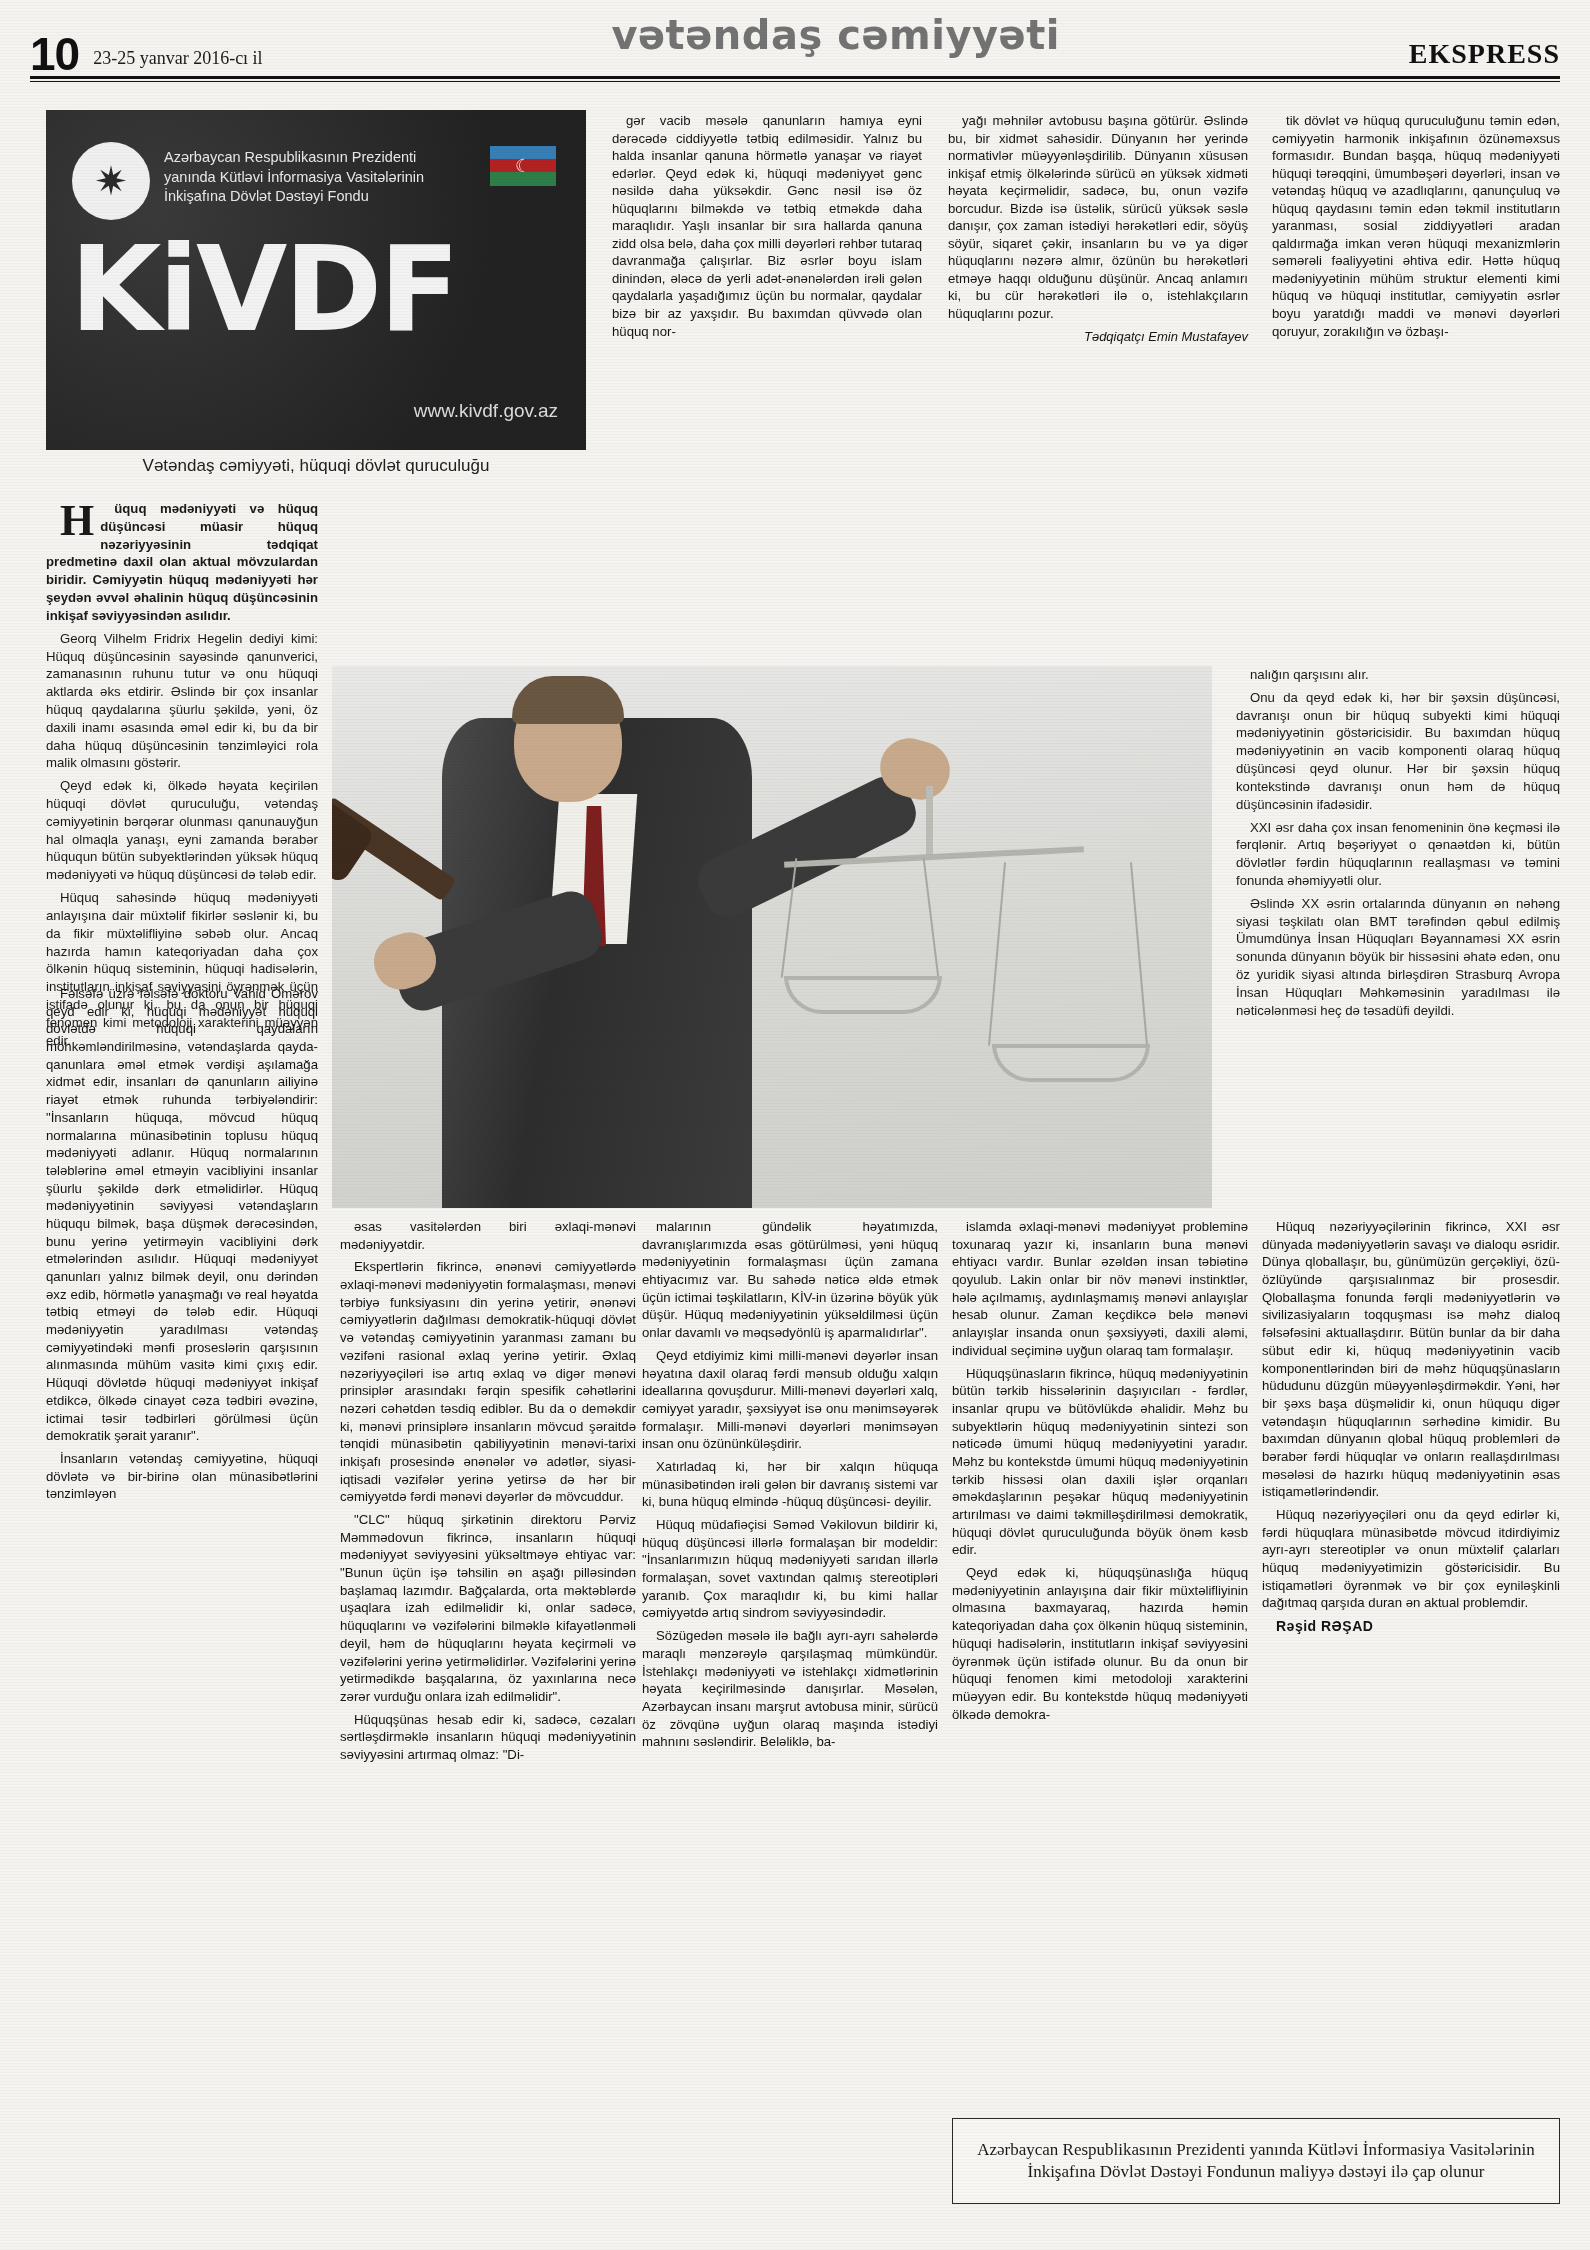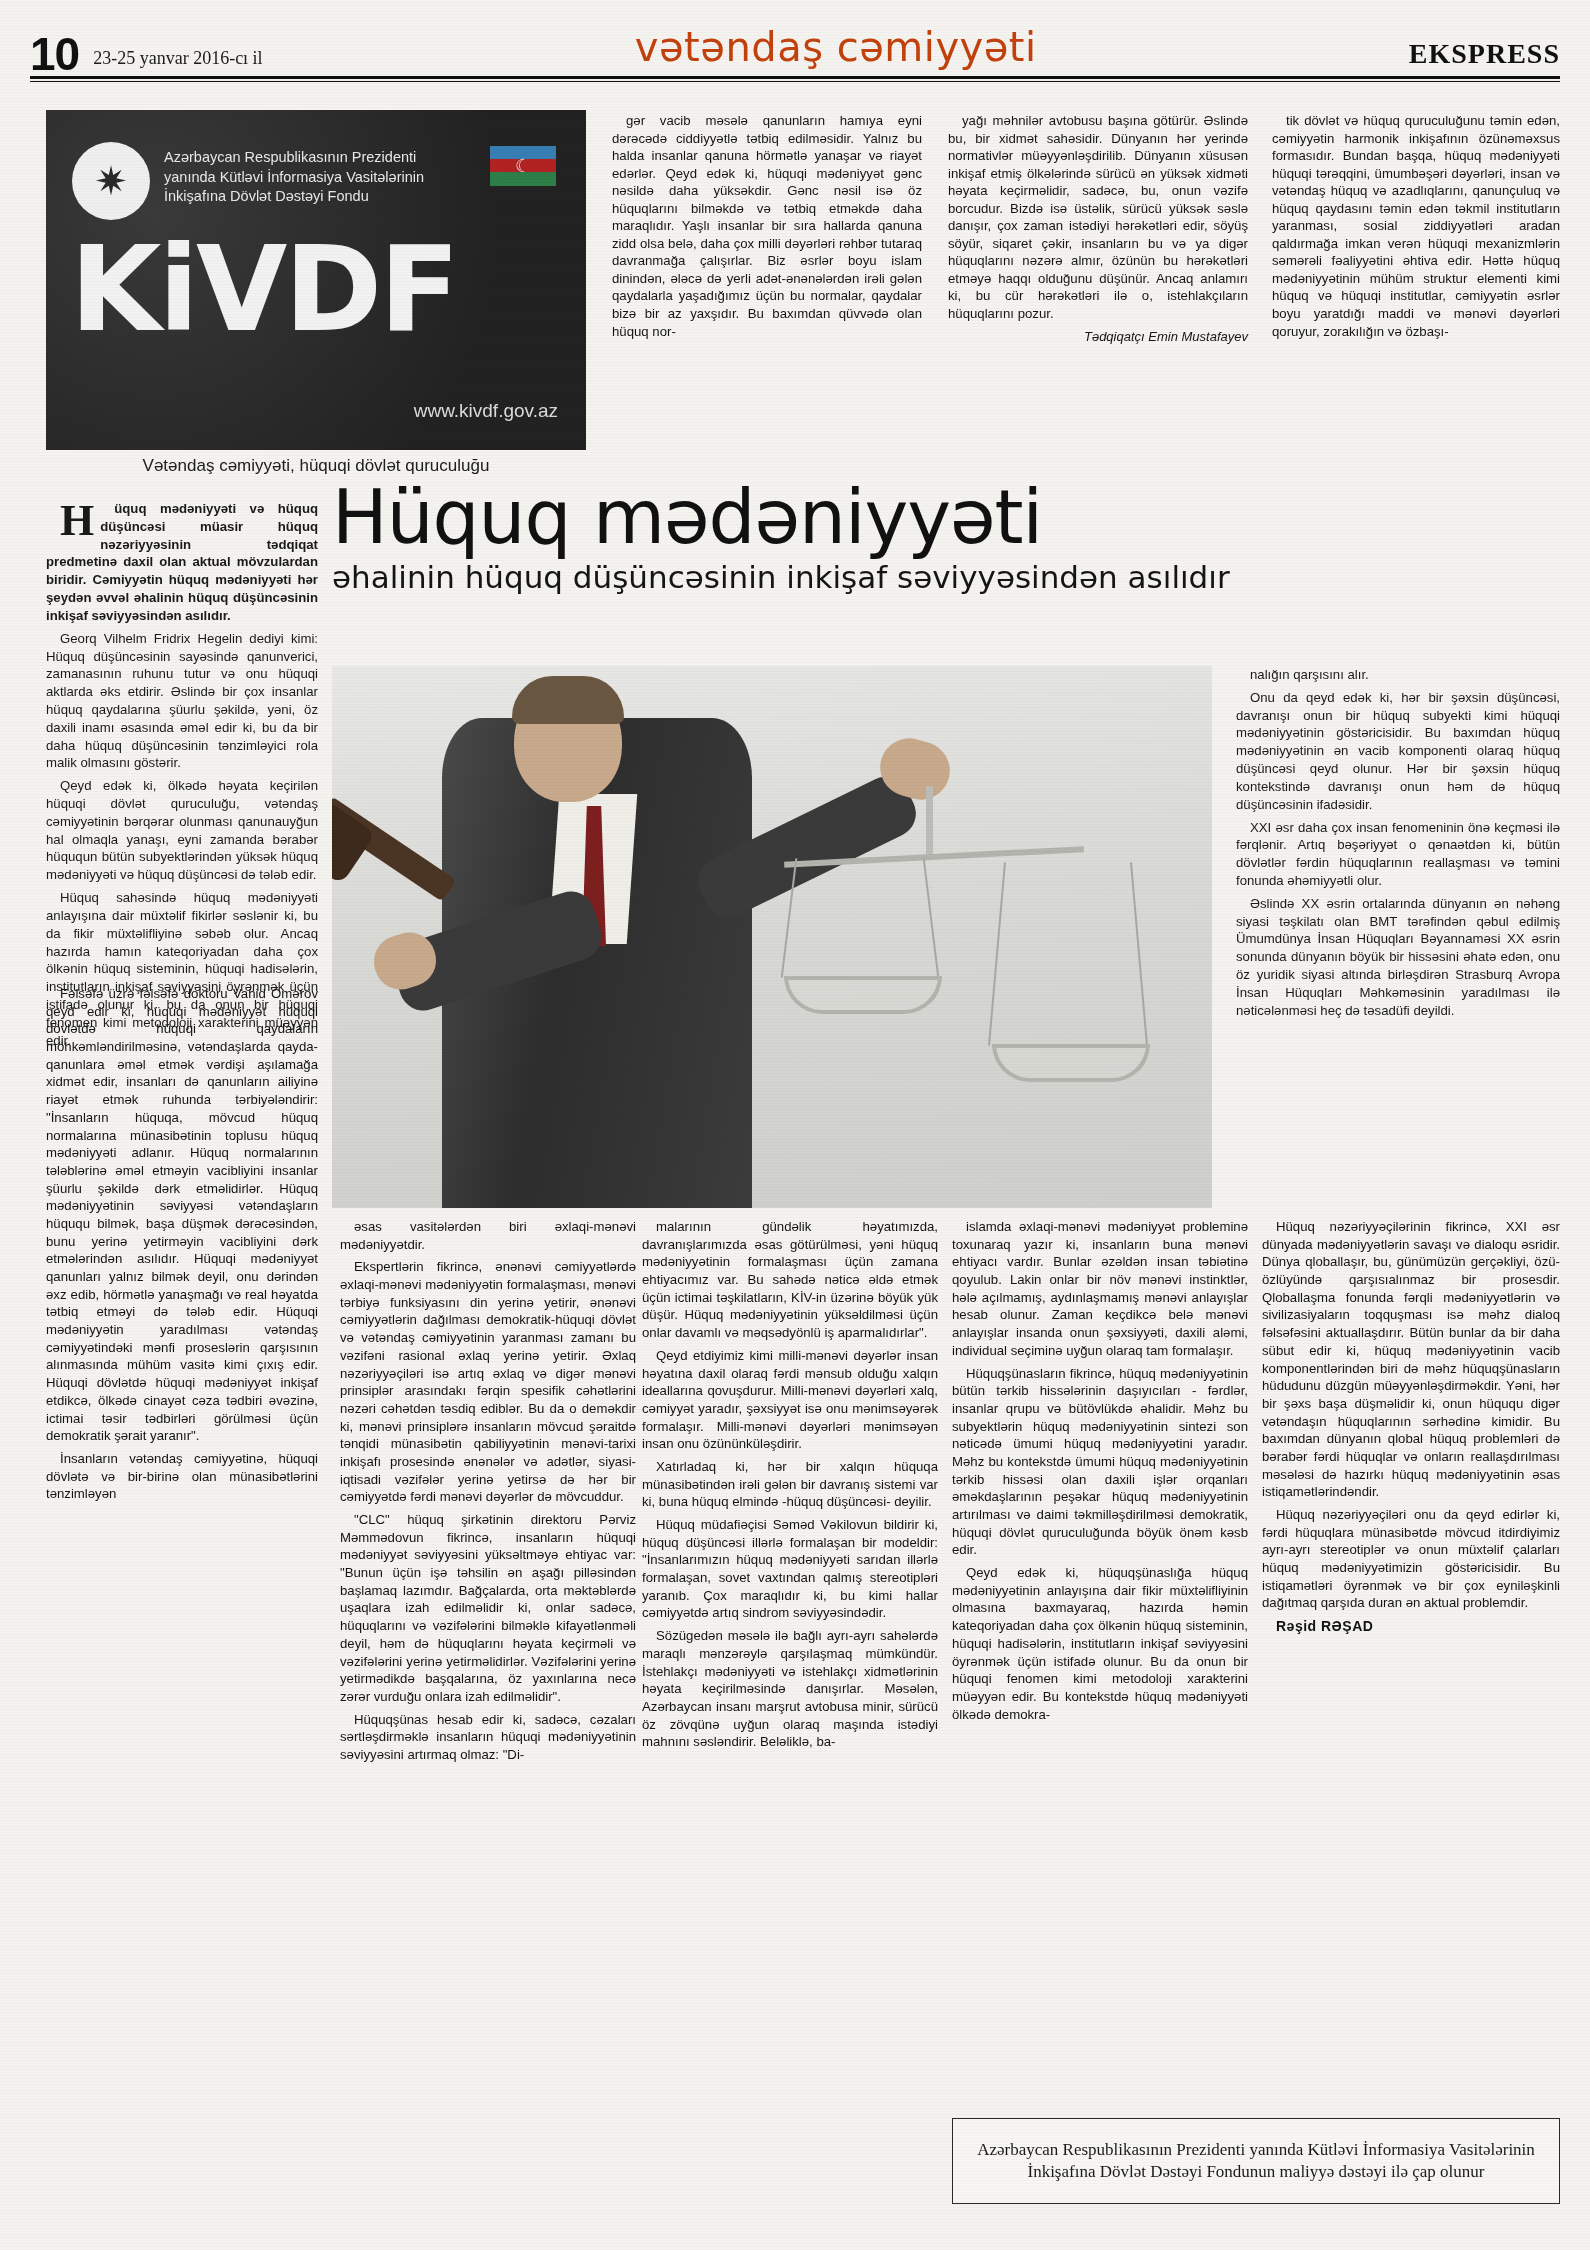--- a/index.html
+++ b/index.html
@@ -45,25 +45,25 @@
     font-size: 18px;
     margin-left: 14px;
     margin-bottom: 7px;
     color: #1b1b1b;
     white-space: nowrap;
   }
   .mast-title {
     flex: 1;
     text-align: center;
     font-family: "DejaVu Sans", sans-serif;
-    font-weight: normal;
+    font-weight: bold;
     font-size: 40px;
     letter-spacing: 0.5px;
-    margin-bottom: 6px;
-    color: #c2410c;
+    margin-bottom: 18px;
+    color: #737373;
   }
   .mast-brand {
     font-family: "Liberation Serif", serif;
     font-weight: bold;
     font-size: 28px;
     letter-spacing: 1px;
     margin-bottom: 6px;
     color: #111;
   }
   .mast-rule {
@@ -483,24 +483,20 @@
     <p>gər vacib məsələ qanunların hamıya eyni dərəcədə ciddiyyətlə tətbiq edilməsidir. Yalnız bu halda insanlar qanuna hörmətlə yanaşar və riayət edərlər. Qeyd edək ki, hüquqi mədəniyyət gənc nəsildə daha yüksəkdir. Gənc nəsil isə öz hüquqlarını bilməkdə və tətbiq etməkdə daha maraqlıdır. Yaşlı insanlar bir sıra hallarda qanuna zidd olsa belə, daha çox milli dəyərləri rəhbər tutaraq davranmağa çalışırlar. Biz əsrlər boyu islam dinindən, ələcə də yerli adət-ənənələrdən irəli gələn qaydalarla yaşadığımız üçün bu normalar, qaydalar bizə bir az yaxşıdır. Bu baxımdan qüvvədə olan hüquq nor-</p>
   </div>
   <div class="topcol" id="topcol2">
     <p>yağı məhnilər avtobusu başına götürür. Əslində bu, bir xidmət sahəsidir. Dünyanın hər yerində normativlər müəyyənləşdirilib. Dünyanın xüsusən inkişaf etmiş ölkələrində sürücü ən yüksək xidməti həyata keçirməlidir, sadəcə, bu, onun vəzifə borcudur. Bizdə isə üstəlik, sürücü yüksək səslə danışır, çox zaman istədiyi hərəkətləri edir, söyüş söyür, siqaret çəkir, insanların bu və ya digər hüquqlarını nəzərə almır, özünün bu hərəkətləri etməyə haqqı olduğunu düşünür. Ancaq anlamırı ki, bu cür hərəkətləri ilə o, istehlakçıların hüquqlarını pozur.</p>
     <p class="sig">Tədqiqatçı Emin Mustafayev</p>
   </div>
   <div class="topcol" id="topcol3">
     <p>tik dövlət və hüquq quruculuğunu təmin edən, cəmiyyətin harmonik inkişafının özünəməxsus formasıdır. Bundan başqa, hüquq mədəniyyəti hüquqi tərəqqini, ümumbəşəri dəyərləri, insan və vətəndaş hüquq və azadlıqlarını, qanunçuluq və hüquq qaydasını təmin edən təkmil institutların yaranması, sosial ziddiyyətləri aradan qaldırmağa imkan verən hüquqi mexanizmlərin səmərəli fəaliyyətini əhtiva edir. Həttə hüquq mədəniyyətinin mühüm struktur elementi kimi hüquq və hüquqi institutlar, cəmiyyətin əsrlər boyu yaratdığı maddi və mənəvi dəyərləri qoruyur, zorakılığın və özbaşı-</p>
   </div>
 
-  <div class="headline-wrap">
-    <div class="headline">Hüquq mədəniyyəti</div>
-    <div class="subhead">əhalinin hüquq düşüncəsinin inkişaf səviyyəsindən asılıdır</div>
-  </div>
 
   <div class="lead-col">
     <p class="lead-intro"><span class="dropcap">H</span><span>üquq mədəniyyəti və hüquq düşüncəsi müasir hüquq nəzəriyyəsinin tədqiqat predmetinə daxil olan aktual mövzulardan biridir. Cəmiyyətin hüquq mədəniyyəti hər şeydən əvvəl əhalinin hüquq düşüncəsinin inkişaf səviyyəsindən asılıdır.</span></p>
     <p>Georq Vilhelm Fridrix Hegelin dediyi kimi: Hüquq düşüncəsinin sayəsində qanunverici, zamanasının ruhunu tutur və onu hüquqi aktlarda əks etdirir. Əslində bir çox insanlar hüquq qaydalarına şüurlu şəkildə, yəni, öz daxili inamı əsasında əməl edir ki, bu da bir daha hüquq düşüncəsinin tənzimləyici rola malik olmasını göstərir.</p>
     <p>Qeyd edək ki, ölkədə həyata keçirilən hüquqi dövlət quruculuğu, vətəndaş cəmiyyətinin bərqərar olunması qanunauyğun hal olmaqla yanaşı, eyni zamanda bərabər hüququn bütün subyektlərindən yüksək hüquq mədəniyyəti və hüquq düşüncəsi də tələb edir.</p>
     <p>Hüquq sahəsində hüquq mədəniyyəti anlayışına dair müxtəlif fikirlər səslənir ki, bu da fikir müxtəlifliyinə səbəb olur. Ancaq hazırda hamın kateqoriyadan daha çox ölkənin hüquq sisteminin, hüquqi hadisələrin, institutların inkişaf səviyyəsini öyrənmək üçün istifadə olunur ki, bu da onun bir hüquqi fenomen kimi metodoloji xarakterini müəyyən edir.</p>
   </div>
 
   <div class="bodycol" id="bcol1">
     <p>Fəlsəfə üzrə fəlsəfə doktoru Vahid Ömərov qeyd edir ki, hüquqi mədəniyyət hüquqi dövlətdə hüquqi qaydaların möhkəmləndirilməsinə, vətəndaşlarda qayda-qanunlara əməl etmək vərdişi aşılamağa xidmət edir, insanları də qanunların ailiyinə riayət etmək ruhunda tərbiyələndirir: "İnsanların hüquqa, mövcud hüquq normalarına münasibətinin toplusu hüquq mədəniyyəti adlanır. Hüquq normalarının tələblərinə əməl etməyin vacibliyini insanlar şüurlu şəkildə dərk etməlidirlər. Hüquq mədəniyyətinin səviyyəsi vətəndaşların hüququ bilmək, başa düşmək dərəcəsindən, bunu yerinə yetirməyin vacibliyini dərk etmələrindən asılıdır. Hüquqi mədəniyyət qanunları yalnız bilmək deyil, onu dərindən əxz edib, hörmətlə yanaşmağı və real həyatda tətbiq etməyi də tələb edir. Hüquqi mədəniyyətin yaradılması vətəndaş cəmiyyətindəki mənfi proseslərin qarşısının alınmasında mühüm vasitə kimi çıxış edir. Hüquqi dövlətdə hüquqi mədəniyyət inkişaf etdikcə, ölkədə cinayət cəza tədbiri əvəzinə, ictimai təsir tədbirləri görülməsi üçün demokratik şərait yaranır".</p>

